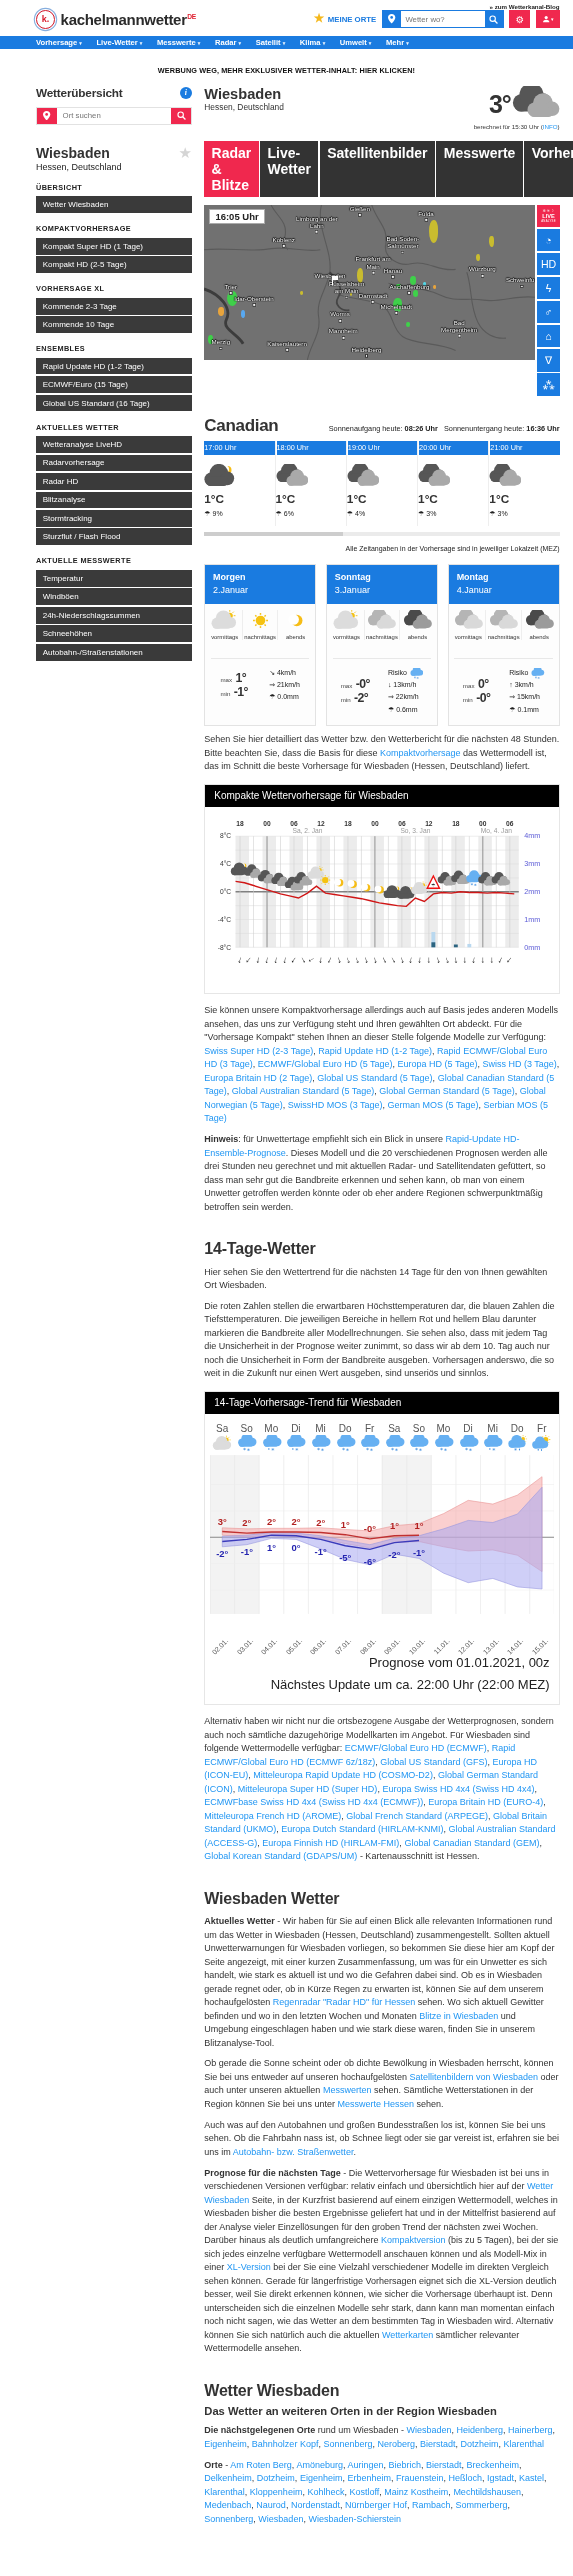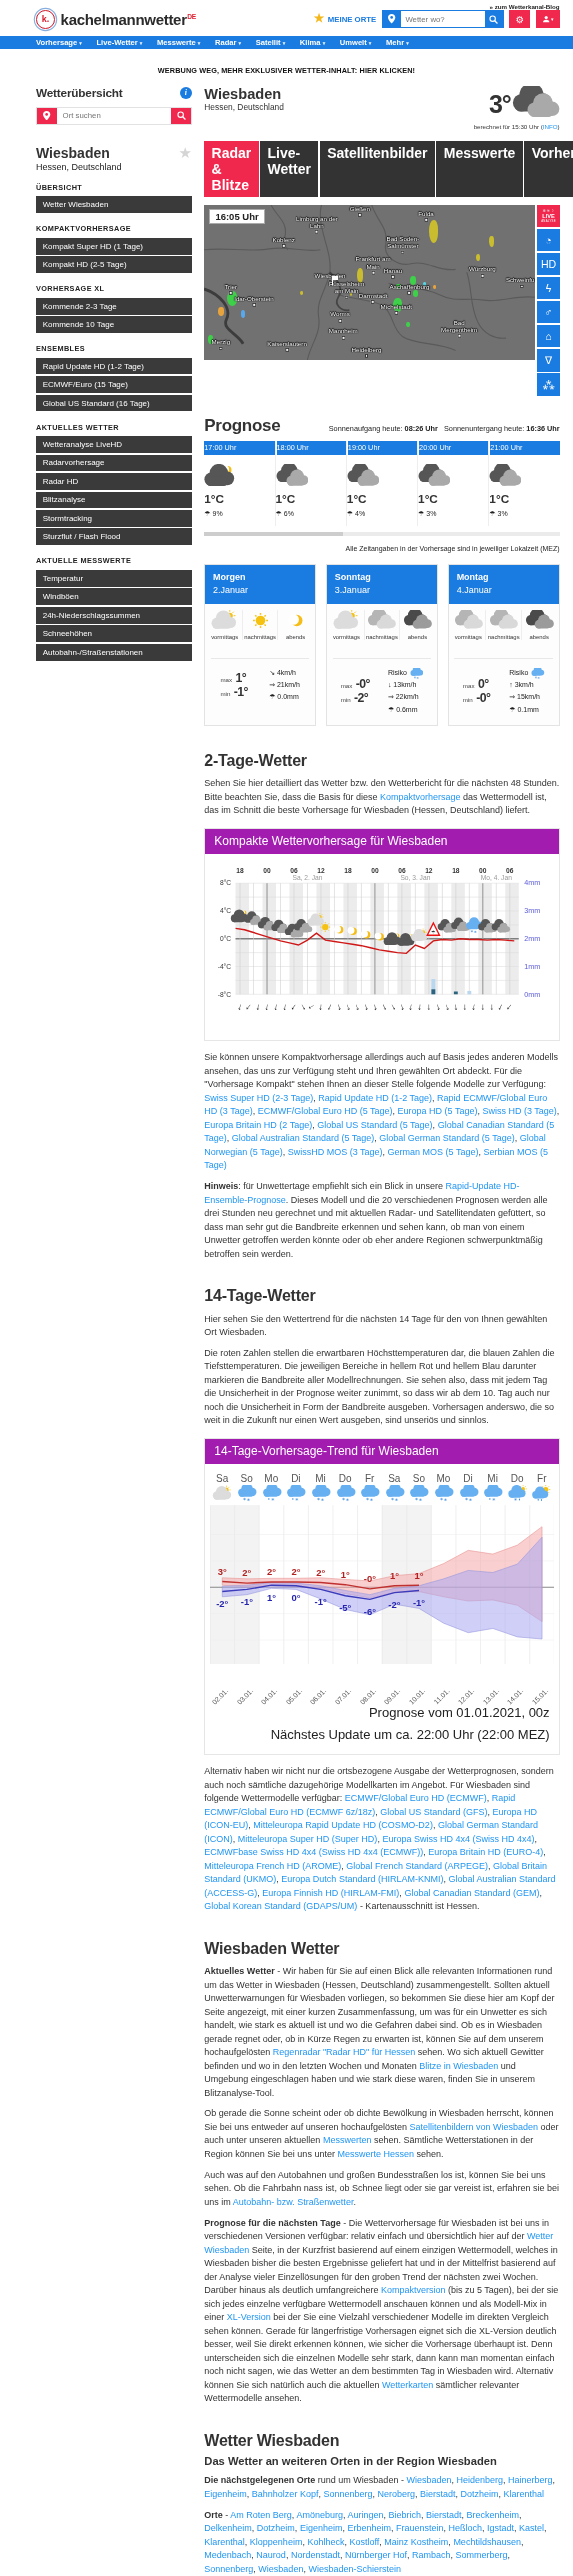--- a/index.html
+++ b/index.html
@@ -108,21 +108,21 @@
   .dc-temps .row{display:flex;align-items:baseline;gap:3.4px}
   .dc-temps .sm{font-size:6.2px;color:#444}
   .dc-temps .bg{font-size:12.3px;font-weight:bold;letter-spacing:-0.6px}
   .dc-misc{font-size:7px;text-align:left;line-height:1.75;color:#222}
   .dc-misc .risk{display:flex;align-items:center;gap:1.7px}
   
   .h2{font-size:16px;margin:26px 0 5.6px;letter-spacing:-0.2px}
   .h3{font-size:11.2px;margin:4.5px 0 5.6px}
   .para{font-size:9px;line-height:1.5;margin:7.3px 0;color:#333}
   .card{border:0.6px solid #e6e6e6;margin:10px 0;background:#fff}
-  .card-head{background:#a21caf;color:#fff;font-size:12px;padding:5.6px 9px}
+  .card-head{background:#000000;color:#fff;font-size:10px;padding:5.6px 9px}
   .card-body{padding:6.7px 4.5px 4.5px}
   .days14{display:flex;margin-top:2.2px}
   .days14 span{flex:1;text-align:center;font-size:10px;color:#555}
   .icons14{display:flex;margin-top:1.1px}
   .icons14 span{flex:1;text-align:center}
   .dates14{display:flex;height:32px;margin-top:1.1px}
   .dates14 span{flex:1;position:relative}
   .dates14 i{position:absolute;right:40%;top:19px;transform:rotate(-45deg);transform-origin:right top;font-style:normal;font-size:7px;color:#555;white-space:nowrap}
   .prog-meta{text-align:right;font-size:13px;margin:2.2px 4.5px 3.4px;line-height:1.7;color:#222}
 </style>
@@ -426,21 +426,21 @@
             <span>∇</span>
           </button>
           <button class="tb-btn">
             <span>⁂</span>
           </button>
         </div>
     </div>
 
     <section>
       <div class="prog-head">
-        <h2>Prognose</h2>
+        <h2>Canadian</h2>
         <div class="sun-times">
           <span>Sonnenaufgang heute:</span> <b>08:26 Uhr</b>&nbsp;&nbsp;
           <span>Sonnenuntergang heute:</span> <b>16:36 Uhr</b>
         </div>
       </div>
       <div class="hourly" id="hourly">
           <div class="hcol">
             <div class="hhead">17:00 Uhr</div>
             <div class="hicon"><svg width="32" height="25" viewBox="0 0 64 48">
                 <circle cx="47" cy="11" r="8" fill="#f6bd16"></circle>
@@ -774,21 +774,20 @@
                 <div><span>↑</span> 3km/h</div>
                 <div><span>⇒</span> 15km/h</div>
                 <div><span>☂</span> 0.1mm</div>
               </div>
             </div>
           </div>
         </div>
     </section>
 
     <section>
-      <h2 class="h2">2-Tage-Wetter</h2>
       <p class="para">Sehen Sie hier detailliert das Wetter bzw. den Wetterbericht für die nächsten 48 Stunden. Bitte beachten Sie, dass die Basis für diese <a class="tlink">Kompaktvorhersage</a> das Wettermodell ist, das im Schnitt die beste Vorhersage für Wiesbaden (Hessen, Deutschland) liefert.</p>
       <div class="card">
         <div class="card-head">Kompakte Wettervorhersage für Wiesbaden</div>
         <div class="card-body">
             <div id="chart1"><svg width="100%" viewBox="0 0 620 312">
                 <rect x="46" y="40" width="24.285714285714285" height="200" fill="#ececec"></rect>
                 <rect x="94.57142857142857" y="40" width="24.285714285714285" height="200" fill="#ececec"></rect>
                 <rect x="143.14285714285714" y="40" width="24.285714285714285" height="200" fill="#ececec"></rect>
                 <rect x="191.71428571428572" y="40" width="24.285714285714285" height="200" fill="#ececec"></rect>
                 <rect x="240.28571428571428" y="40" width="24.285714285714285" height="200" fill="#ececec"></rect>

